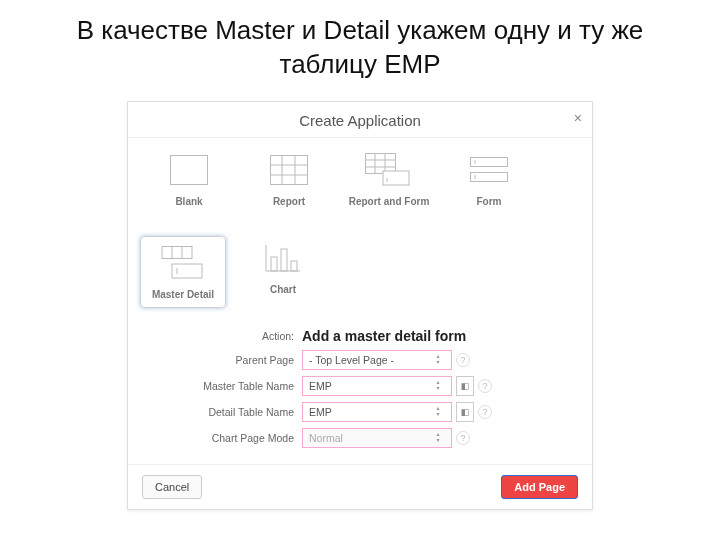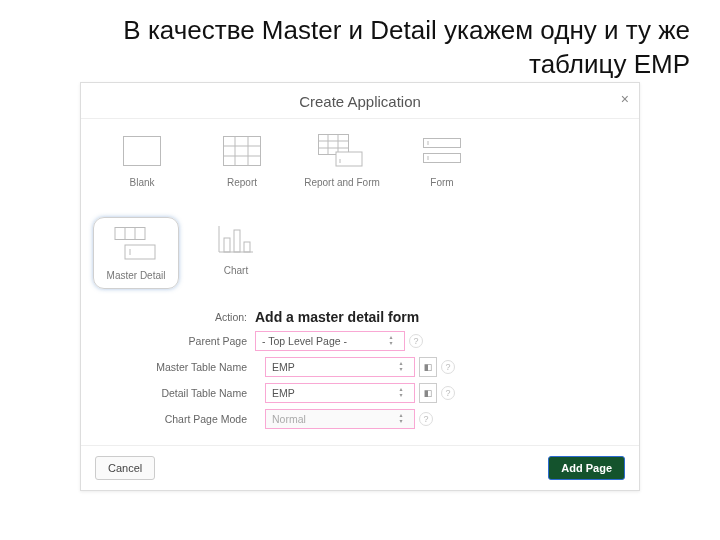--- a/index.html
+++ b/index.html
@@ -7,27 +7,27 @@
     margin: 0;
     font-family: "Segoe UI", Arial, sans-serif;
     background: #fff;
     width: 720px;
     height: 540px;
     overflow: hidden;
   }
   .slide-title {
     font-size: 26px;
     color: #111;
-    text-align: right;
-    margin: 14px 30px 0 30px;
+    text-align: center;
+    margin: 14px 30px 19px 30px;
     font-weight: 400;
     line-height: 1.3;
   }
   .dialog {
-    width: 560px;
+    width: 466px;
     margin: 0 auto;
     border: 1px solid #ddd;
     background: #fff;
     box-shadow: 0 1px 3px rgba(0,0,0,0.08);
   }
   .dialog-header {
     position: relative;
     border-bottom: 1px solid #eee;
     padding: 10px 0 8px 0;
     text-align: center;
@@ -40,20 +40,21 @@
     top: 8px;
     font-size: 14px;
     color: #888;
     cursor: pointer;
   }
   .tiles {
     display: flex;
     flex-wrap: wrap;
     gap: 14px 14px;
     padding: 10px 18px 6px 18px;
+    font-weight: bold;
   }
   .tile {
     width: 86px;
     text-align: center;
     cursor: pointer;
   }
   .tile .iconbox {
     width: 64px;
     height: 44px;
     margin: 0 auto 4px auto;
@@ -61,21 +62,21 @@
     align-items: center;
     justify-content: center;
   }
   .tile .label {
     font-size: 10px;
     color: #777;
     line-height: 1.2;
   }
   .tile.selected {
     border: 1px solid #d0d0d0;
-    border-radius: 11px;
+    border-radius: 4px;
     box-shadow: 0 0 4px rgba(90,140,200,0.5);
     padding: 4px 0 6px 0;
     margin-left: -6px;
   }
   .tile.selected .iconbox { width: 64px; }
   .form-area {
     padding: 8px 20px 10px 20px;
     border-bottom: 1px solid #eee;
   }
   .form-row {
@@ -104,21 +105,21 @@
     line-height: 18px;
     padding: 0 6px;
     font-size: 10.5px;
     color: #555;
     display: flex;
     align-items: center;
     justify-content: space-between;
   }
   .form-row .finput.disabled { color: #aaa; background: #fafafa; }
   .finput.w1 { width: 150px; }
-  .finput.w2 { width: 150px; margin-left: 10px; }
+  .finput.w2 { width: 150px; }
   .stepper {
     width: 14px;
     display: flex;
     flex-direction: column;
     gap: 1px;
   }
   .stepper div {
     height: 5px;
     font-size: 6px;
     line-height: 5px;
@@ -155,21 +156,21 @@
   .btn {
     border: 1px solid #ccc;
     background: #fafafa;
     color: #444;
     font-size: 11px;
     padding: 5px 12px;
     border-radius: 3px;
     cursor: pointer;
   }
   .btn.primary {
-    background: #14532d;
+    background: #ef4444;
     border-color: #2d6bd1;
     color: #fff;
     font-weight: 600;
   }
   svg { display: block; }
 </style>
 </head>
 <body>
 
 <div class="slide-title">В качестве Master и Detail укажем одну и ту же таблицу EMP</div>

